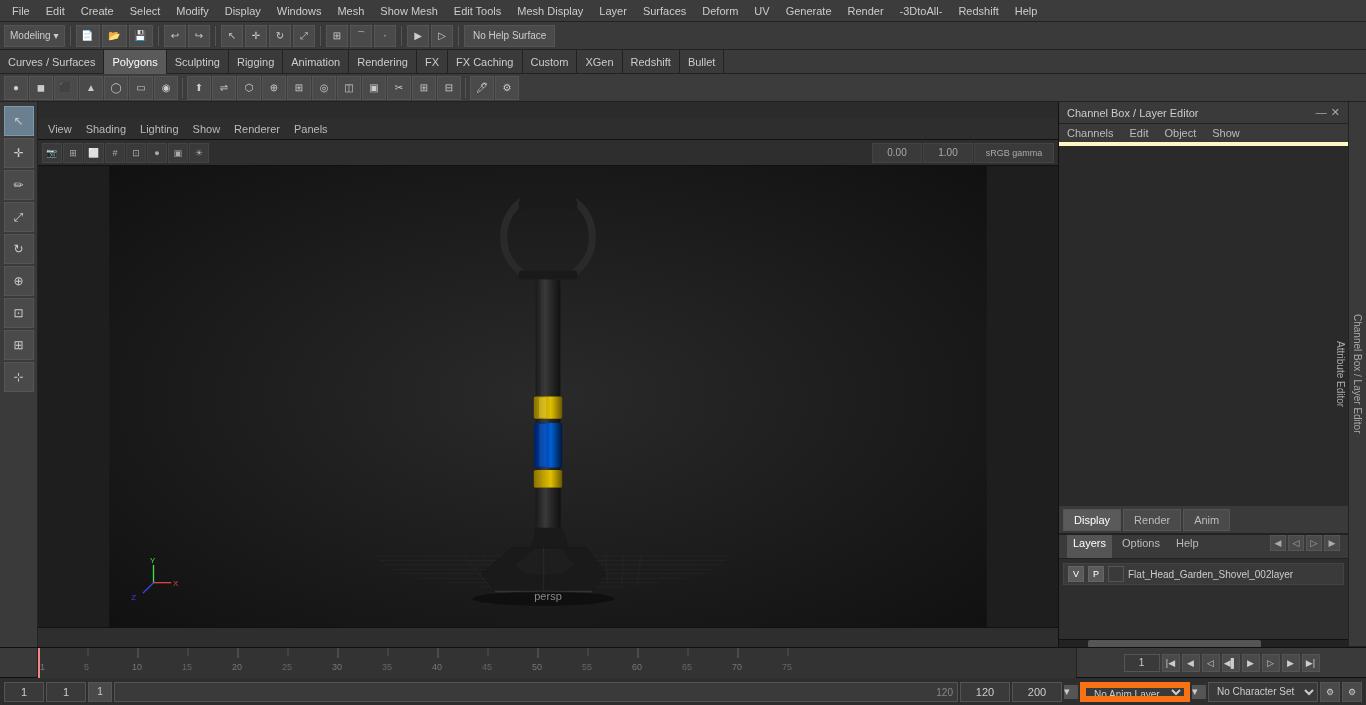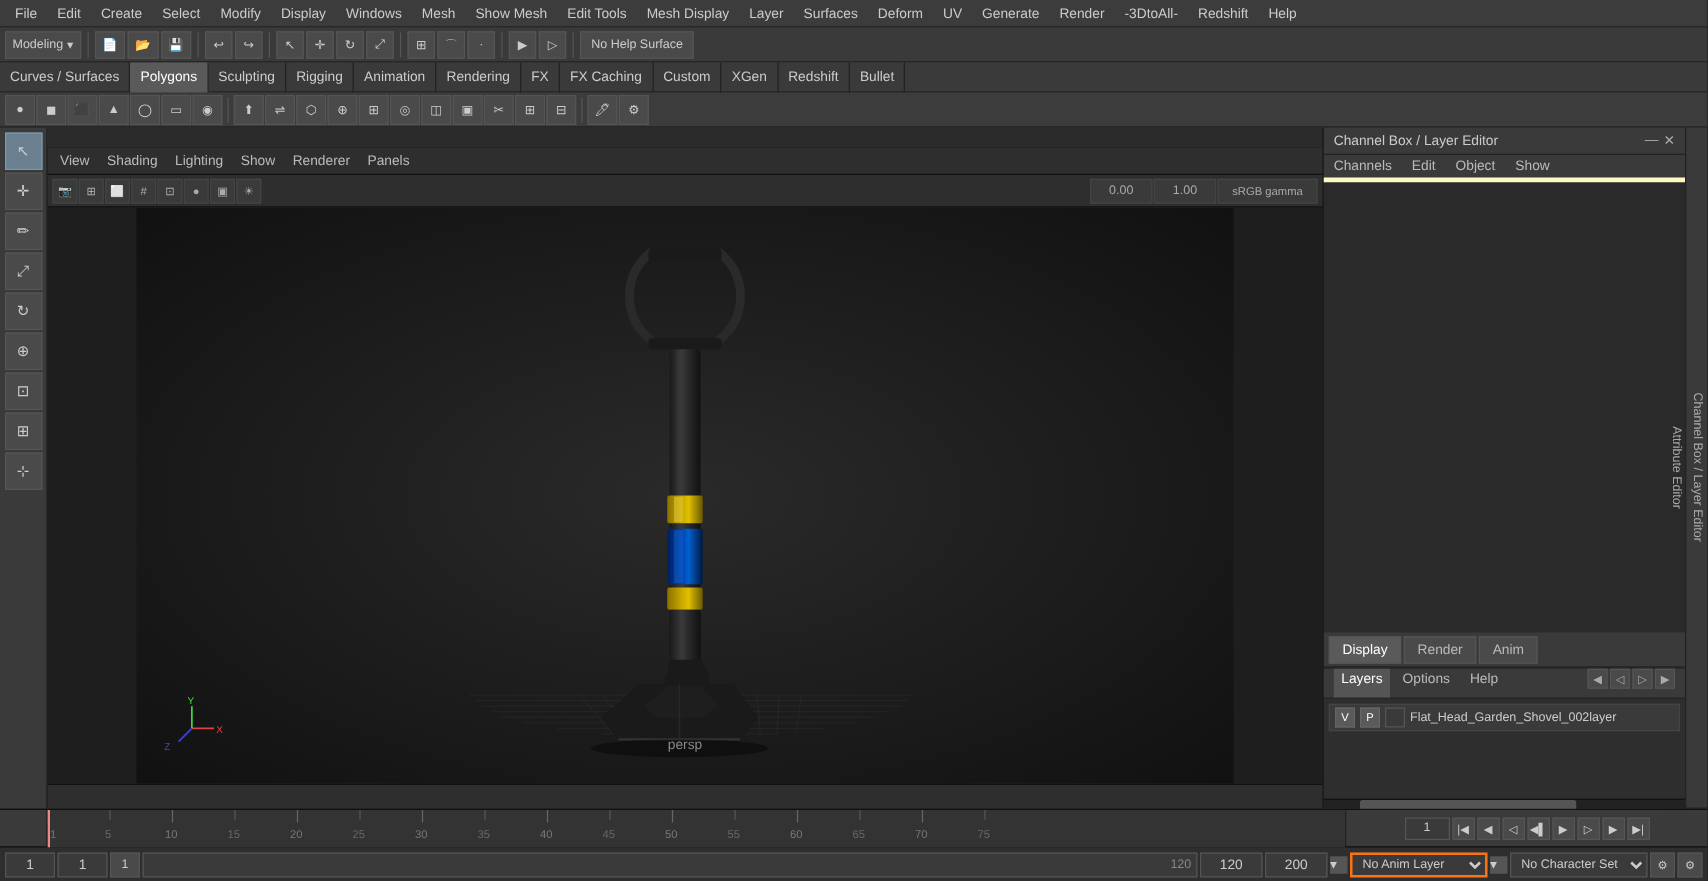--- a/index.html
+++ b/index.html
@@ -432,21 +432,21 @@
       background: #2e2e2e;
       border-top: 1px solid #111;
       display: flex;
       align-items: center;
       padding: 0 4px;
       gap: 2px;
     }
 
     .anim-layer-select {
       background: #3a3a3a;
-      border: 2px solid #f97316;
+      border: 6px solid #f97316;
       color: #ccc;
       font-size: 10px;
       height: 20px;
       padding: 0 4px;
       width: 110px;
     }
     .char-set-select {
       background: #3a3a3a;
       border: 1px solid #555;
       color: #ccc;

